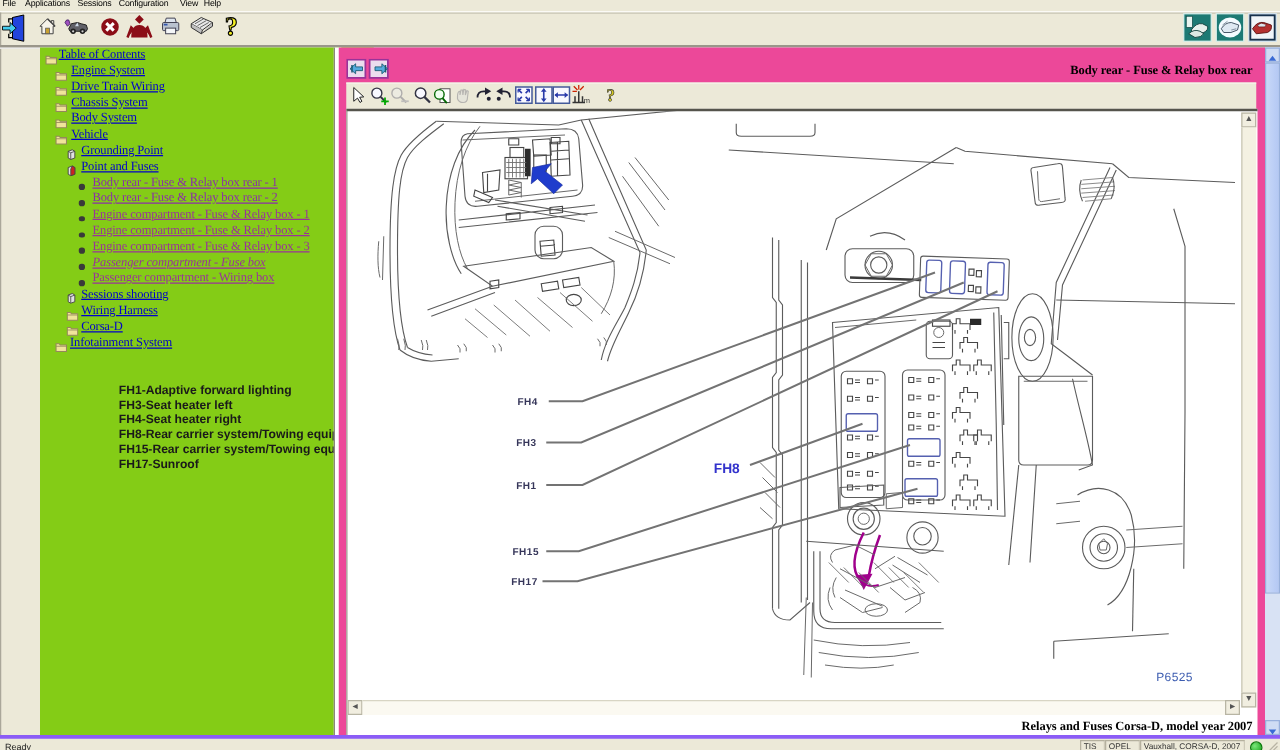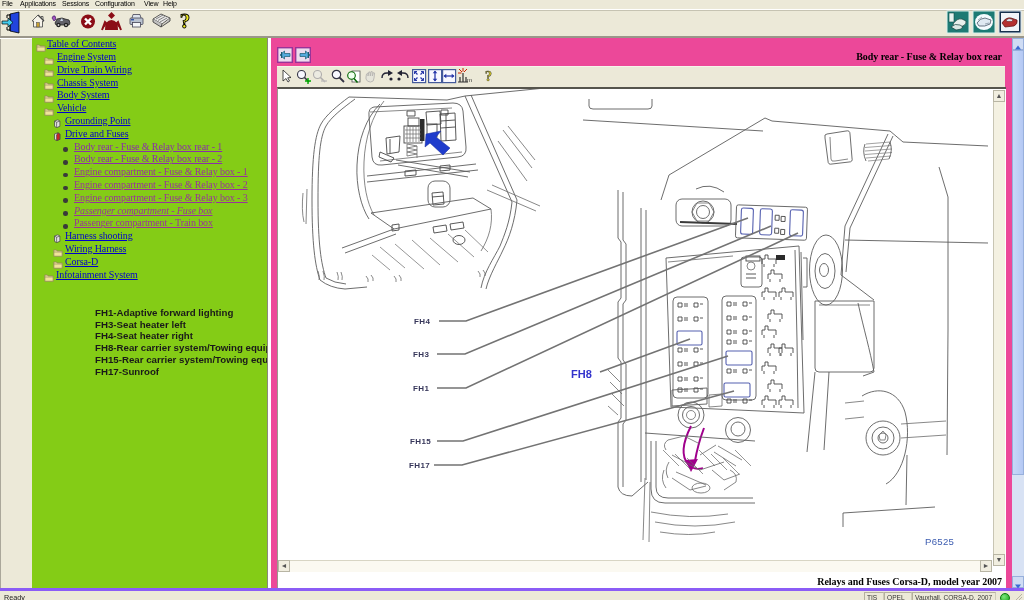--- a/index.html
+++ b/index.html
@@ -170,21 +170,21 @@
         <path d="M1.5 2.5 L5.5 1 L8 2.5 L8 9 L4 10.5 L1.5 9 Z" fill="#e2e2e2" stroke="#444" stroke-width="0.9"></path>
         <path d="M4 4 L4 10.5 M1.5 2.5 L4 4 L8 2.5" fill="none" stroke="#444" stroke-width="0.8"></path>
       </svg>
       <a class="lnk" style="position:absolute;left:33px;top:0;">Grounding Point</a>
     </div>
 <div class="trow" style="left:0;top:89.8px;">
       <svg class="abs" style="left:21px;top:4.2px" width="8" height="9" viewBox="0 0 9 11">
         <path d="M1.5 2.5 L5.5 1 L8 2.5 L8 9 L4 10.5 L1.5 9 Z" fill="#e2e2e2" stroke="#444" stroke-width="0.9"></path>
         <path d="M5.5 1 L8 2.5 L8 9 L4 10.5 L4 4 Z" fill="#cc2222" stroke="#444" stroke-width="0.8"></path>
       </svg>
-      <a class="lnk" style="position:absolute;left:33px;top:0;">Drive and Fuses</a>
+      <a class="lnk" style="position:absolute;left:33px;top:0;">Point and Fuses</a>
     </div>
 <div class="trow" style="left:0;top:102.6px;">
       <span class="abs" style="left:31px;top:6.7px;width:4.5px;height:4.5px;border-radius:50%;background:#3a3a3a;"></span>
       <a class="vis2" style="position:absolute;left:42px;top:0;">Body rear - Fuse &amp; Relay box rear - 1</a>
     </div>
 <div class="trow" style="left:0;top:115.4px;">
       <span class="abs" style="left:31px;top:6.7px;width:4.5px;height:4.5px;border-radius:50%;background:#3a3a3a;"></span>
       <a class="vis2" style="position:absolute;left:42px;top:0;">Body rear - Fuse &amp; Relay box rear - 2</a>
     </div>
 <div class="trow" style="left:0;top:128.2px;">
@@ -198,28 +198,28 @@
 <div class="trow" style="left:0;top:153.8px;">
       <span class="abs" style="left:31px;top:6.7px;width:4.5px;height:4.5px;border-radius:50%;background:#3a3a3a;"></span>
       <a class="vis" style="position:absolute;left:42px;top:0;">Engine compartment - Fuse &amp; Relay box - 3</a>
     </div>
 <div class="trow" style="left:0;top:166.6px;">
       <span class="abs" style="left:31px;top:6.7px;width:4.5px;height:4.5px;border-radius:50%;background:#3a3a3a;"></span>
       <a class="vis" style="position:absolute;left:42px;top:0;font-style:italic;">Passenger compartment - Fuse box</a>
     </div>
 <div class="trow" style="left:0;top:179.4px;">
       <span class="abs" style="left:31px;top:6.7px;width:4.5px;height:4.5px;border-radius:50%;background:#3a3a3a;"></span>
-      <a class="vis" style="position:absolute;left:42px;top:0;">Passenger compartment - Train box</a>
+      <a class="vis" style="position:absolute;left:42px;top:0;">Passenger compartment - Wiring box</a>
     </div>
 <div class="trow" style="left:0;top:192.2px;">
       <svg class="abs" style="left:21px;top:4.2px" width="8" height="9" viewBox="0 0 9 11">
         <path d="M1.5 2.5 L5.5 1 L8 2.5 L8 9 L4 10.5 L1.5 9 Z" fill="#e2e2e2" stroke="#444" stroke-width="0.9"></path>
         <path d="M4 4 L4 10.5 M1.5 2.5 L4 4 L8 2.5" fill="none" stroke="#444" stroke-width="0.8"></path>
       </svg>
-      <a class="lnk" style="position:absolute;left:33px;top:0;">Harness shooting</a>
+      <a class="lnk" style="position:absolute;left:33px;top:0;">Sessions shooting</a>
     </div>
 <div class="trow" style="left:0;top:205.0px;">
       <svg class="abs" style="left:21px;top:4.7px" width="10" height="9" viewBox="0 0 12 10">
         <path d="M1 2 L4 2 L5 3.2 L11 3.2 L11 9.5 L1 9.5 Z" fill="#f0e49a" stroke="#94885a" stroke-width="1"></path>
         <path d="M1 4.4 L11 4.4" stroke="#94885a" stroke-width="0.8"></path>
       </svg>
       <a class="lnk" style="position:absolute;left:33px;top:0;">Wiring Harness</a>
     </div>
 <div class="trow" style="left:0;top:217.8px;">
       <svg class="abs" style="left:21px;top:4.7px" width="10" height="9" viewBox="0 0 12 10">

